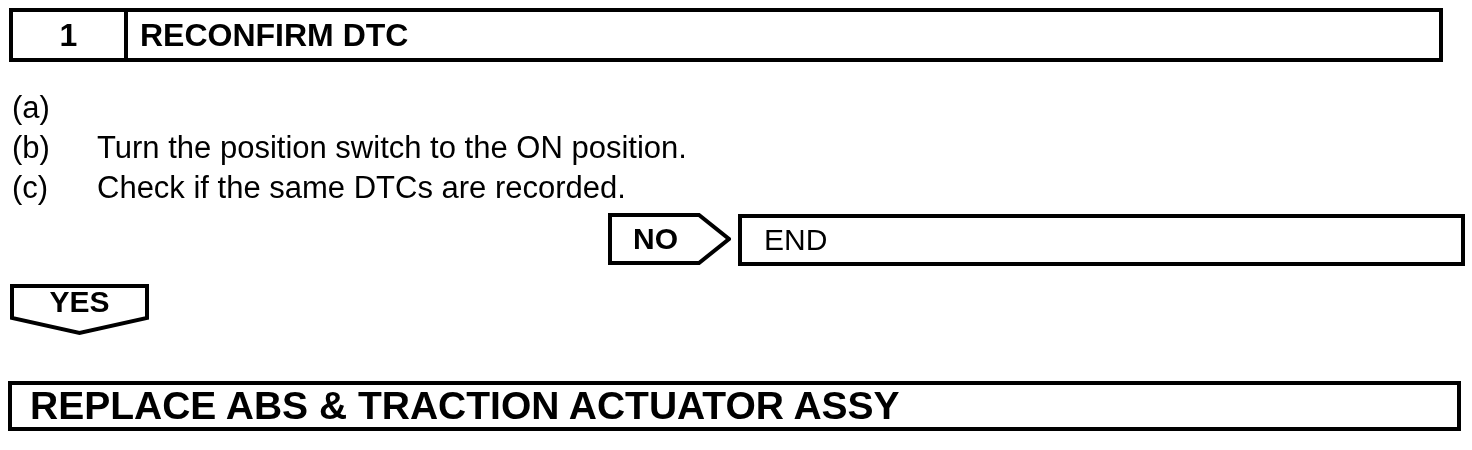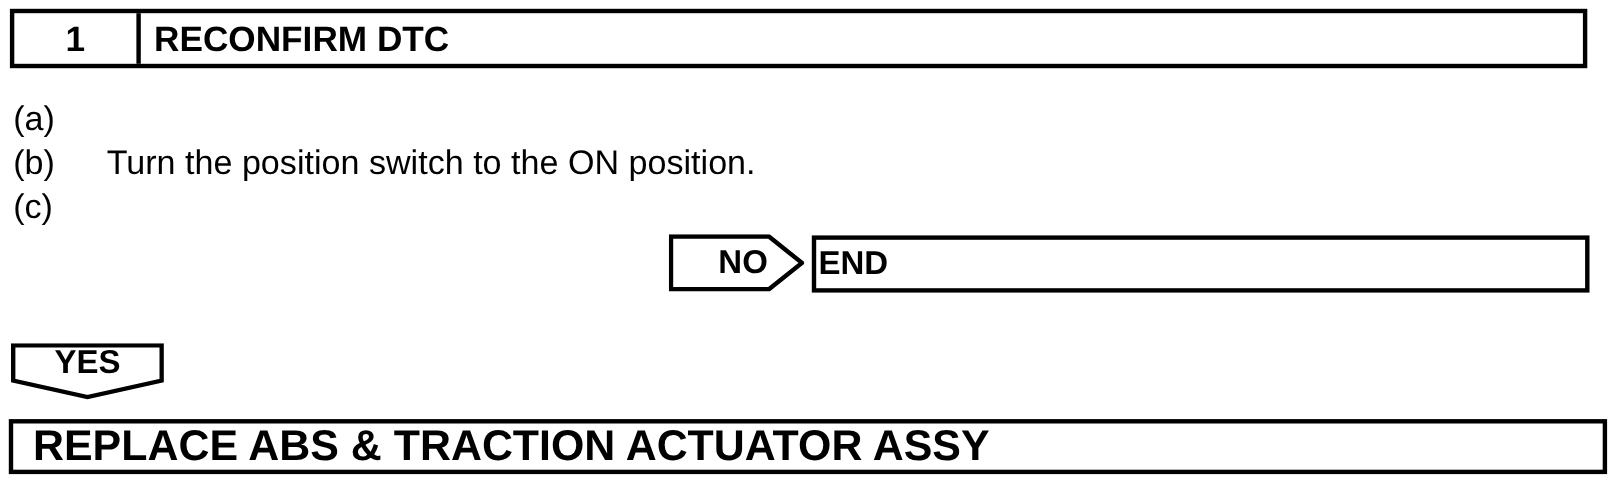--- a/index.html
+++ b/index.html
@@ -77,44 +77,43 @@
   .no-connector .connector-label {
     position: absolute;
     left: 0;
     top: 0;
     width: 95px;
     height: 52px;
     line-height: 52px;
     text-align: center;
     font-weight: bold;
     font-size: 30px;
-    margin-left: 20px;
   }
 
   
   .end-box {
     position: absolute;
     left: 738px;
     top: 214px;
     width: 697px;   
     height: 44px;   
     border: 4px solid #000;
     line-height: 44px;
-    font-weight: bold;
+    font-weight: normal;
     font-size: 30px;
-    padding-left: 2px;
+    padding-left: 22px;
     background: #fff;
     box-sizing: content-box;
   }
 
   
   .yes-connector {
     position: absolute;
     left: 10px;
-    top: 312px;
+    top: 284px;
     width: 139px;
     height: 52px;
   }
   .yes-connector svg { display: block; }
   .yes-connector .connector-label {
     position: absolute;
     left: 0;
     top: 0;
     width: 139px;
     height: 36px;
@@ -154,20 +153,21 @@
   <div class="instructions">
     <div class="instr-row">
       <span class="instr-label">(a)</span>
     </div>
     <div class="instr-row">
       <span class="instr-label">(b)</span>
       <span class="instr-text">Turn the position switch to the ON position.</span>
     </div>
     <div class="instr-row">
       <span class="instr-label">(c)</span>
+      <span class="instr-text">Check if the same DTCs are recorded.</span>
     </div>
   </div>
 
   <div class="no-connector">
     <svg width="123" height="52" viewBox="0 0 123 52">
       <polygon points="2,2 91,2 121,26 91,50 2,50" fill="#ffffff" stroke="#000000" stroke-width="4" stroke-linejoin="miter"></polygon>
     </svg>
     <div class="connector-label">NO</div>
   </div>
 

